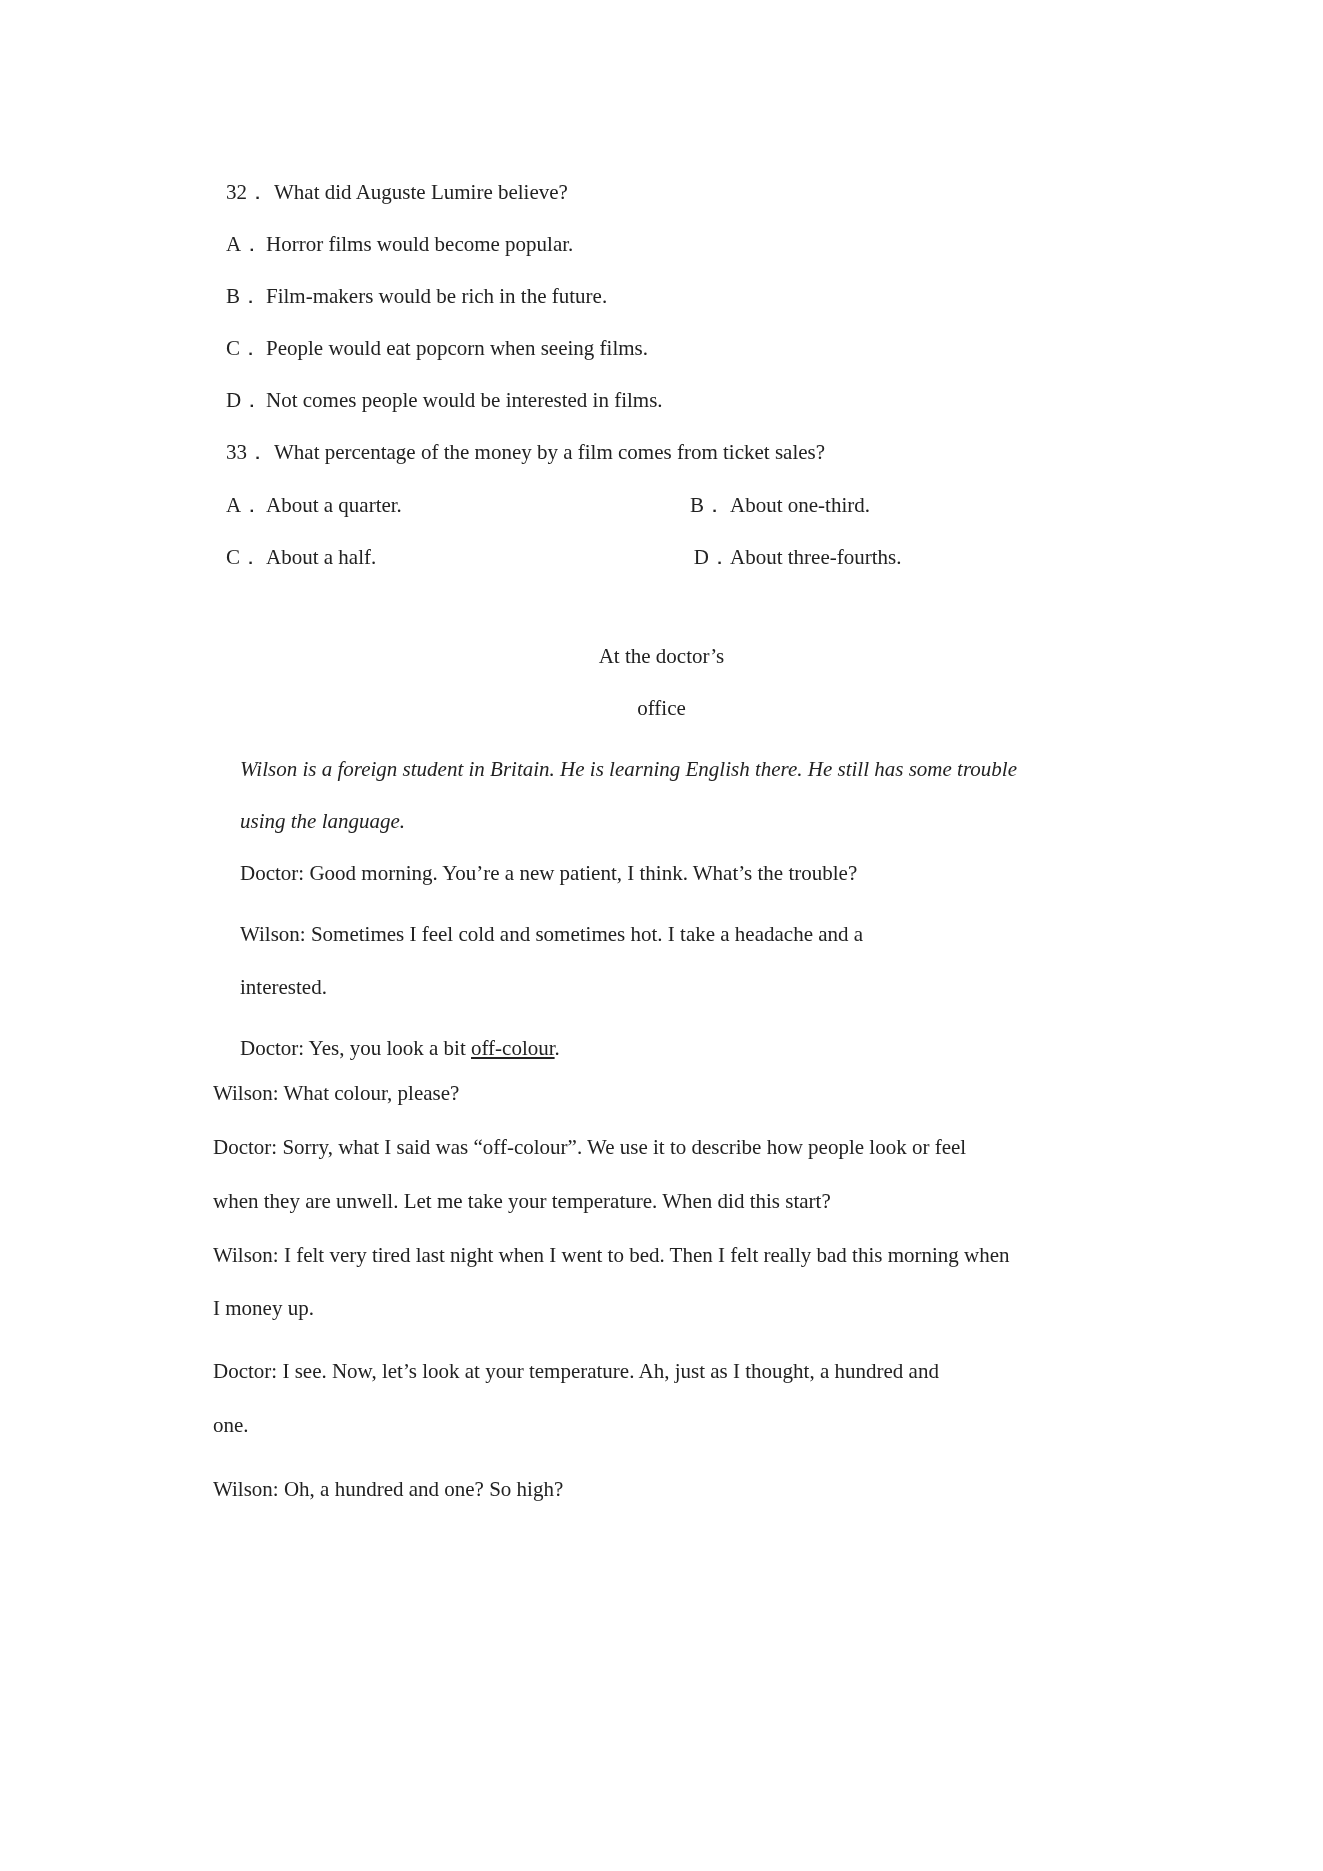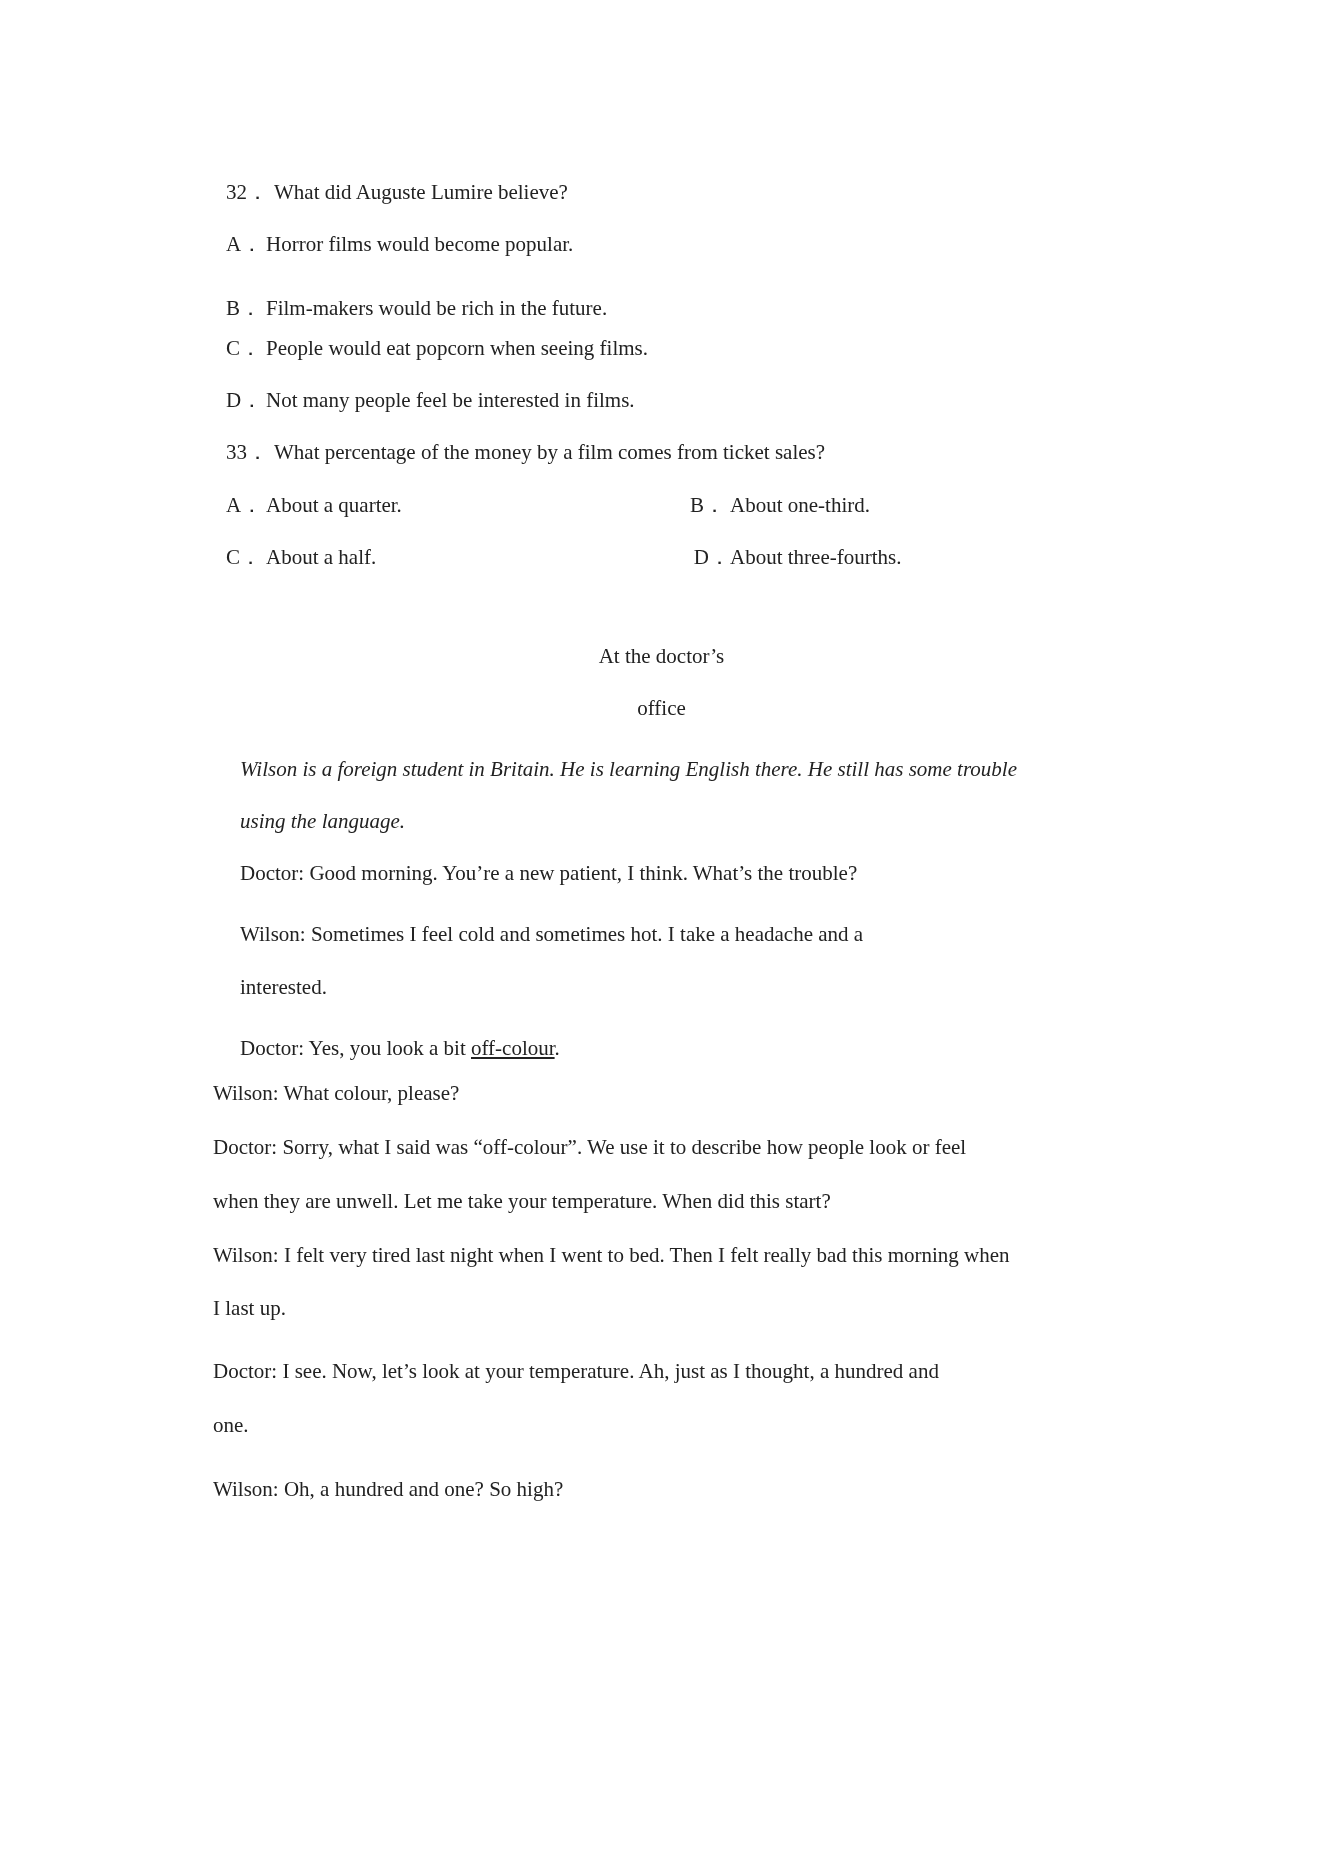--- a/index.html
+++ b/index.html
@@ -17,28 +17,28 @@
 </style>
 </head>
 <body>
 
 <div class="line" style="left:226px; top:179px;">
   <span class="q-num">32．</span><span>What did Auguste Lumire believe?</span>
 </div>
 <div class="line" style="left:226px; top:231px;">
   <span class="opt-letter">A．</span><span>Horror films would become popular.</span>
 </div>
-<div class="line" style="left:226px; top:295px;">
+<div class="line" style="left:226px; top:283px;">
   <span class="opt-letter">B．</span><span>Film-makers would be rich in the future.</span>
 </div>
 <div class="line" style="left:226px; top:335px;">
   <span class="opt-letter">C．</span><span>People would eat popcorn when seeing films.</span>
 </div>
 <div class="line" style="left:226px; top:387px;">
-  <span class="opt-letter">D．</span><span>Not many people feel be interested in films.</span>
+  <span class="opt-letter">D．</span><span>Not comes people would be interested in films.</span>
 </div>
 
 <div class="line" style="left:226px; top:439px;">
   <span class="q-num">33．</span><span>What percentage of the money by a film comes from ticket sales?</span>
 </div>
 <div class="line" style="left:226px; top:492px;">
   <span class="opt-letter">A．</span><span>About a quarter.</span>
 </div>
 <div class="line" style="left:690px; top:492px;">
   <span class="opt-letter">B．</span><span>About one-third.</span>
@@ -59,16 +59,16 @@
 <div class="line" style="left:240px; top:860px;">Doctor: Good morning. You’re a new patient, I think. What’s the trouble?</div>
 <div class="line" style="left:240px; top:921px;">Wilson: Sometimes I feel cold and sometimes hot. I take a headache and a</div>
 <div class="line" style="left:240px; top:974px;">interested.</div>
 <div class="line" style="left:240px; top:1035px;">
   <span>Doctor: Yes, you look a bit </span><span class="underline">off-colour</span><span>.</span>
 </div>
 <div class="line" style="left:213px; top:1080px;">Wilson: What colour, please?</div>
 <div class="line" style="left:213px; top:1134px;">Doctor: Sorry, what I said was “off-colour”. We use it to describe how people look or feel</div>
 <div class="line" style="left:213px; top:1188px;">when they are unwell. Let me take your temperature. When did this start?</div>
 <div class="line" style="left:213px; top:1242px;">Wilson: I felt very tired last night when I went to bed. Then I felt really bad this morning when</div>
-<div class="line" style="left:213px; top:1295px;">I last up.</div>
+<div class="line" style="left:213px; top:1295px;">I money up.</div>
 <div class="line" style="left:213px; top:1358px;text-align:right;">Doctor: I see. Now, let’s look at your temperature. Ah, just as I thought, a hundred and</div>
 <div class="line" style="left:213px; top:1412px;">one.</div>
 <div class="line" style="left:213px; top:1476px;">Wilson: Oh, a hundred and one? So high?</div>
 
 </body></html>

